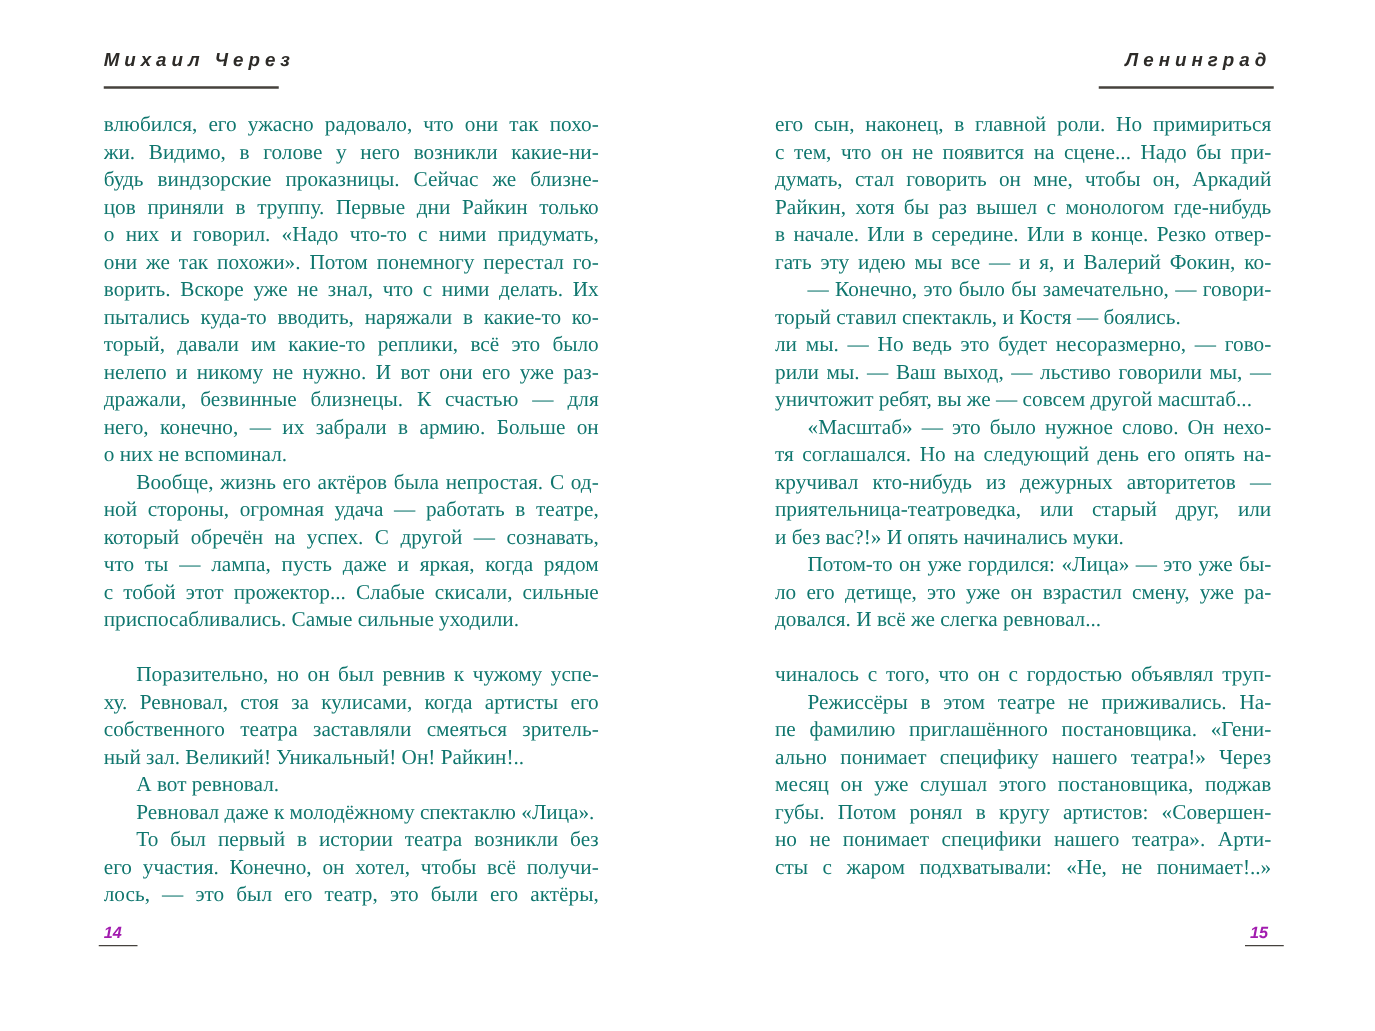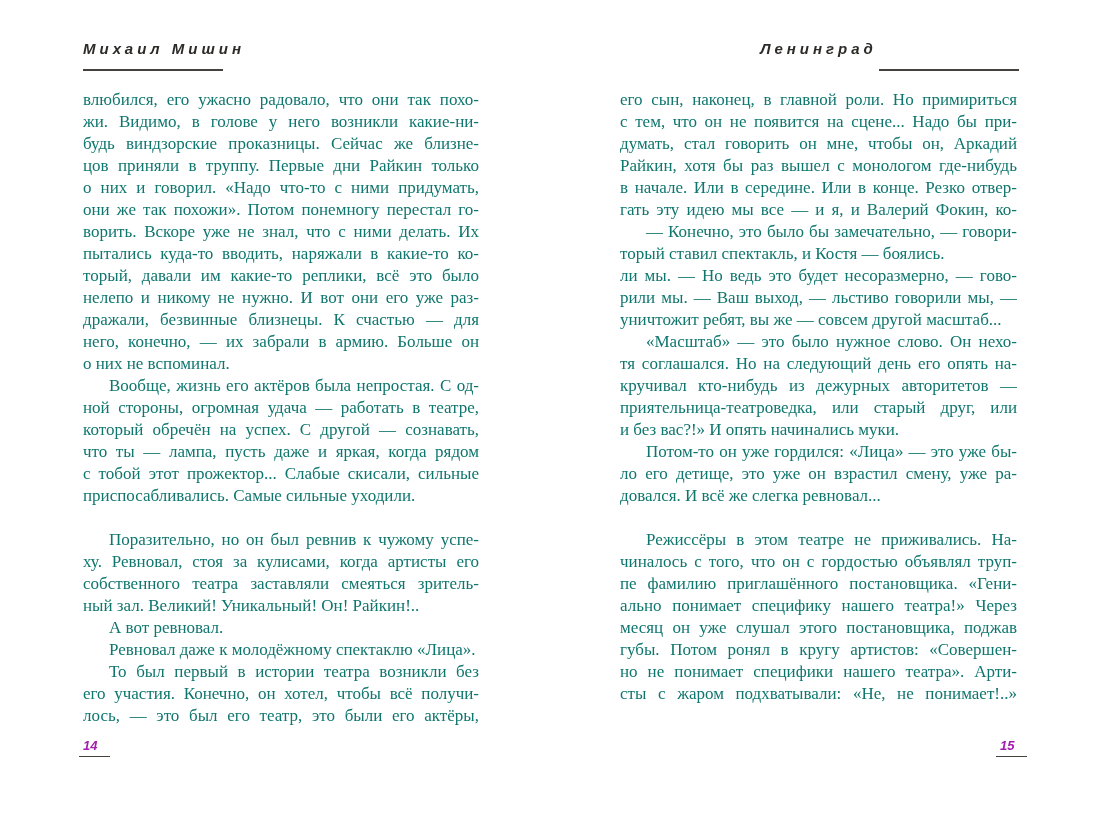--- a/index.html
+++ b/index.html
@@ -20,21 +20,21 @@
     position: relative;
     height: 31px;
     font-family: "Liberation Sans", sans-serif;
     font-style: italic;
     font-weight: bold;
     font-size: 15px;
     letter-spacing: 4px;
     color: #2d2b28;
     white-space: nowrap;
   }
-  .running-head.align-right { text-align: center; }
+  .running-head.align-right { text-align: right; }
   .rh-rule {
     position: absolute;
     bottom: 0;
     width: 140px;
     height: 2px;
     background: #45423d;
   }
   .running-head .rh-rule { left: 0; }
   .running-head.align-right .rh-rule { left: auto; right: -2px; }
 
@@ -75,21 +75,21 @@
   }
   .folio.right .num { text-align: left; }
 </style>
 </head>
 <body>
 
 <div class="spread">
 
   <div class="page left">
     <div class="running-head">
-      <span>Михаил Мишин</span>
+      <span>Михаил Через</span>
       <span class="rh-rule"></span>
     </div>
     <div class="page-body" id="body-0">
         <div class="line">влюбился, его ужасно радовало, что они так похо-</div>
         <div class="line">жи. Видимо, в голове у него возникли какие-ни-</div>
         <div class="line">будь виндзорские проказницы. Сейчас же близне-</div>
         <div class="line">цов приняли в труппу. Первые дни Райкин только</div>
         <div class="line">о них и говорил. «Надо что-то с ними придумать,</div>
         <div class="line">они же так похожи». Потом понемногу перестал го-</div>
         <div class="line">ворить. Вскоре уже не знал, что с ними делать. Их</div>
@@ -137,22 +137,22 @@
         <div class="line end">уничтожит ребят, вы же — совсем другой масштаб...</div>
         <div class="line indent">«Масштаб» — это было нужное слово. Он нехо-</div>
         <div class="line">тя соглашался. Но на следующий день его опять на-</div>
         <div class="line">кручивал кто-нибудь из дежурных авторитетов —</div>
         <div class="line">приятельница-театроведка, или старый друг, или</div>
         <div class="line end">и без вас?!» И опять начинались муки.</div>
         <div class="line indent">Потом-то он уже гордился: «Лица» — это уже бы-</div>
         <div class="line">ло его детище, это уже он взрастил смену, уже ра-</div>
         <div class="line end">довался. И всё же слегка ревновал...</div>
         <div class="section-break"></div>
+        <div class="line">чиналось с того, что он с гордостью объявлял труп-</div>
         <div class="line indent">Режиссёры в этом театре не приживались. На-</div>
-        <div class="line">чиналось с того, что он с гордостью объявлял труп-</div>
         <div class="line">пе фамилию приглашённого постановщика. «Гени-</div>
         <div class="line">ально понимает специфику нашего театра!» Через</div>
         <div class="line">месяц он уже слушал этого постановщика, поджав</div>
         <div class="line">губы. Потом ронял в кругу артистов: «Совершен-</div>
         <div class="line">но не понимает специфики нашего театра». Арти-</div>
         <div class="line">сты с жаром подхватывали: «Не, не понимает!..»</div>
       </div>
   </div>
 
   <div class="folio left">

